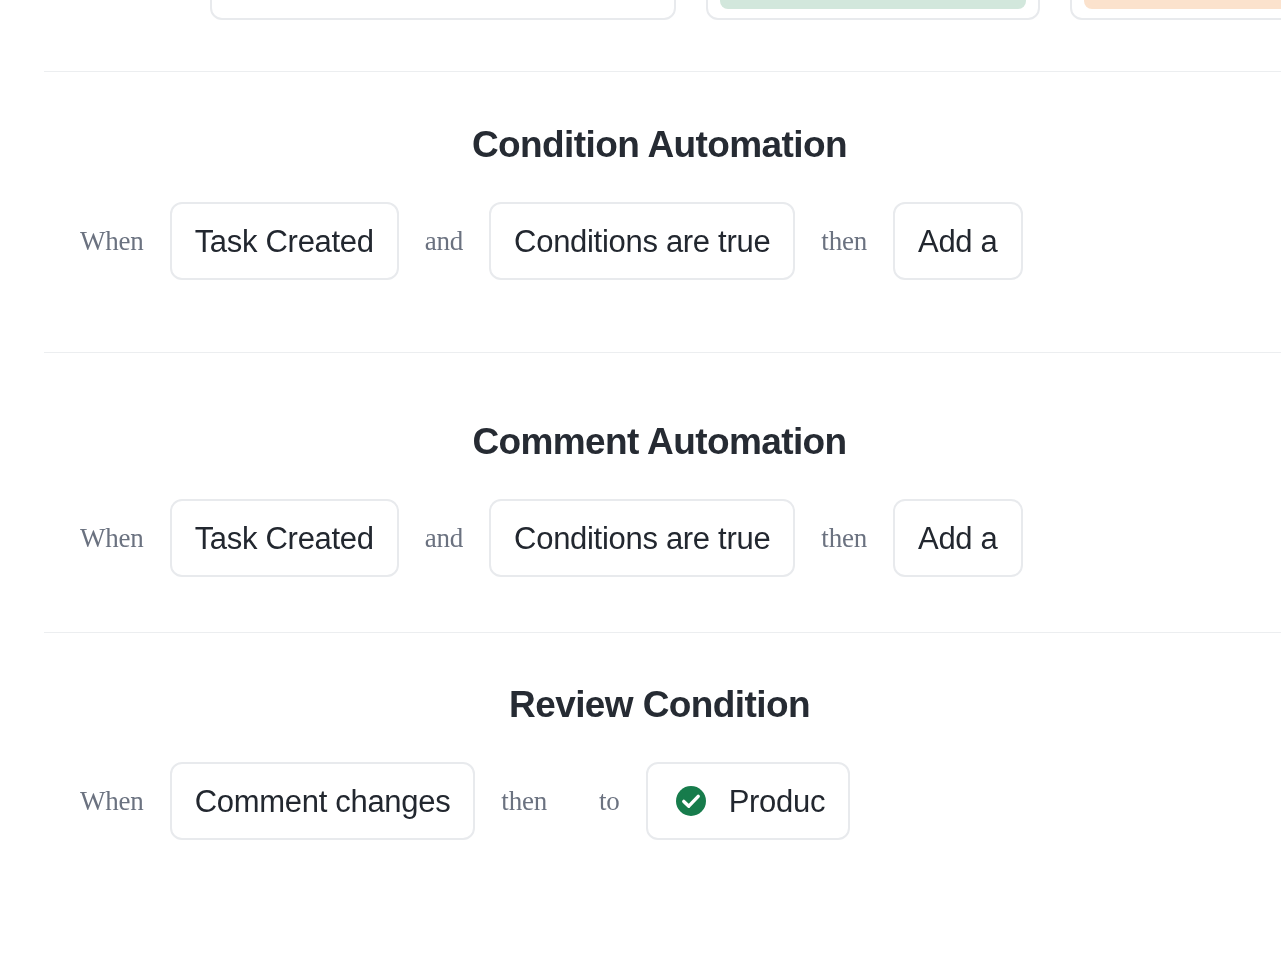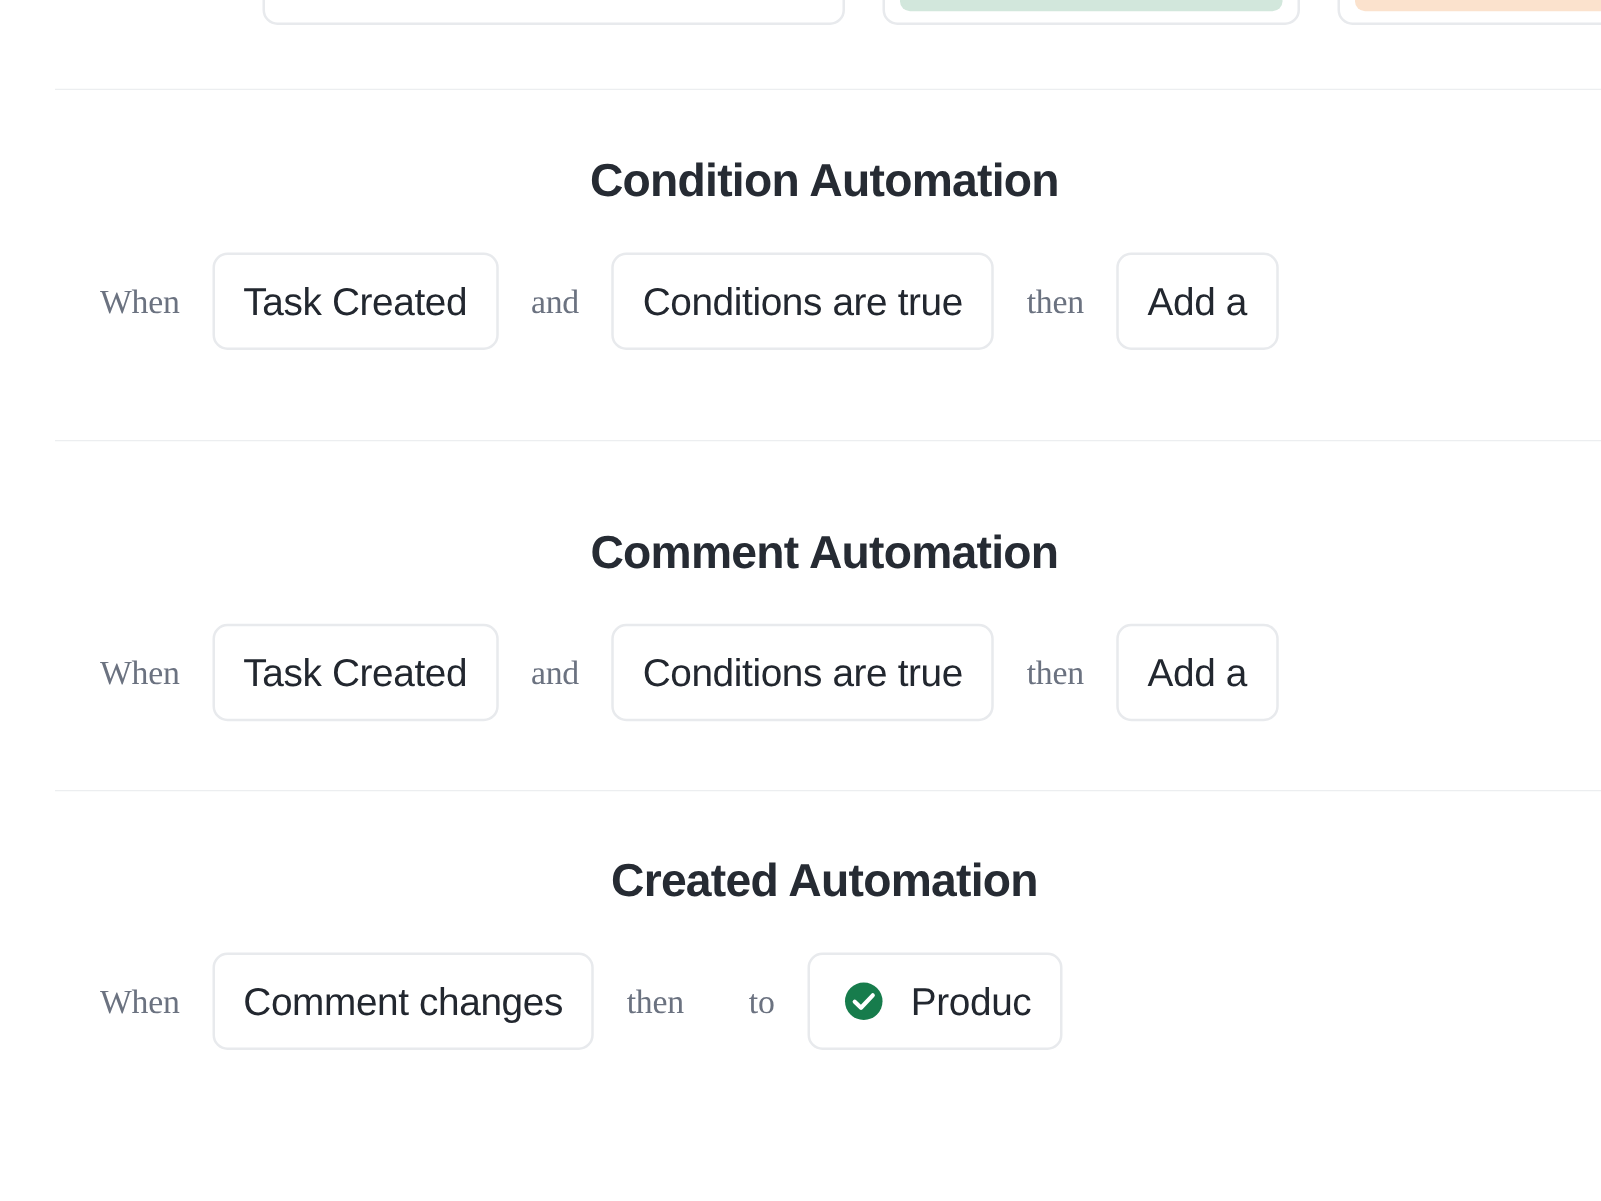--- a/index.html
+++ b/index.html
@@ -182,21 +182,21 @@
       <span class="gap-sm"></span>
       <button class="chip">Conditions are true</button>
       <span class="gap-sm"></span>
       <span class="connector">then</span>
       <span class="gap-sm"></span>
       <button class="chip">Add a</button>
     </div>
   </div>
 
   <div class="section s3">
-    <div class="section-title">Created Automation</div>
+    <div class="section-title">Review Condition</div>
     <div class="rule-row">
       <span class="connector">When</span>
       <span class="gap-sm"></span>
       <button class="chip">Comment changes</button>
       <span class="gap-sm"></span>
       <span class="connector">then</span>
       <span class="gap-sm"></span>
       <span class="gap-sm"></span>
       <span class="connector">to</span>
       <span class="gap-sm"></span>

